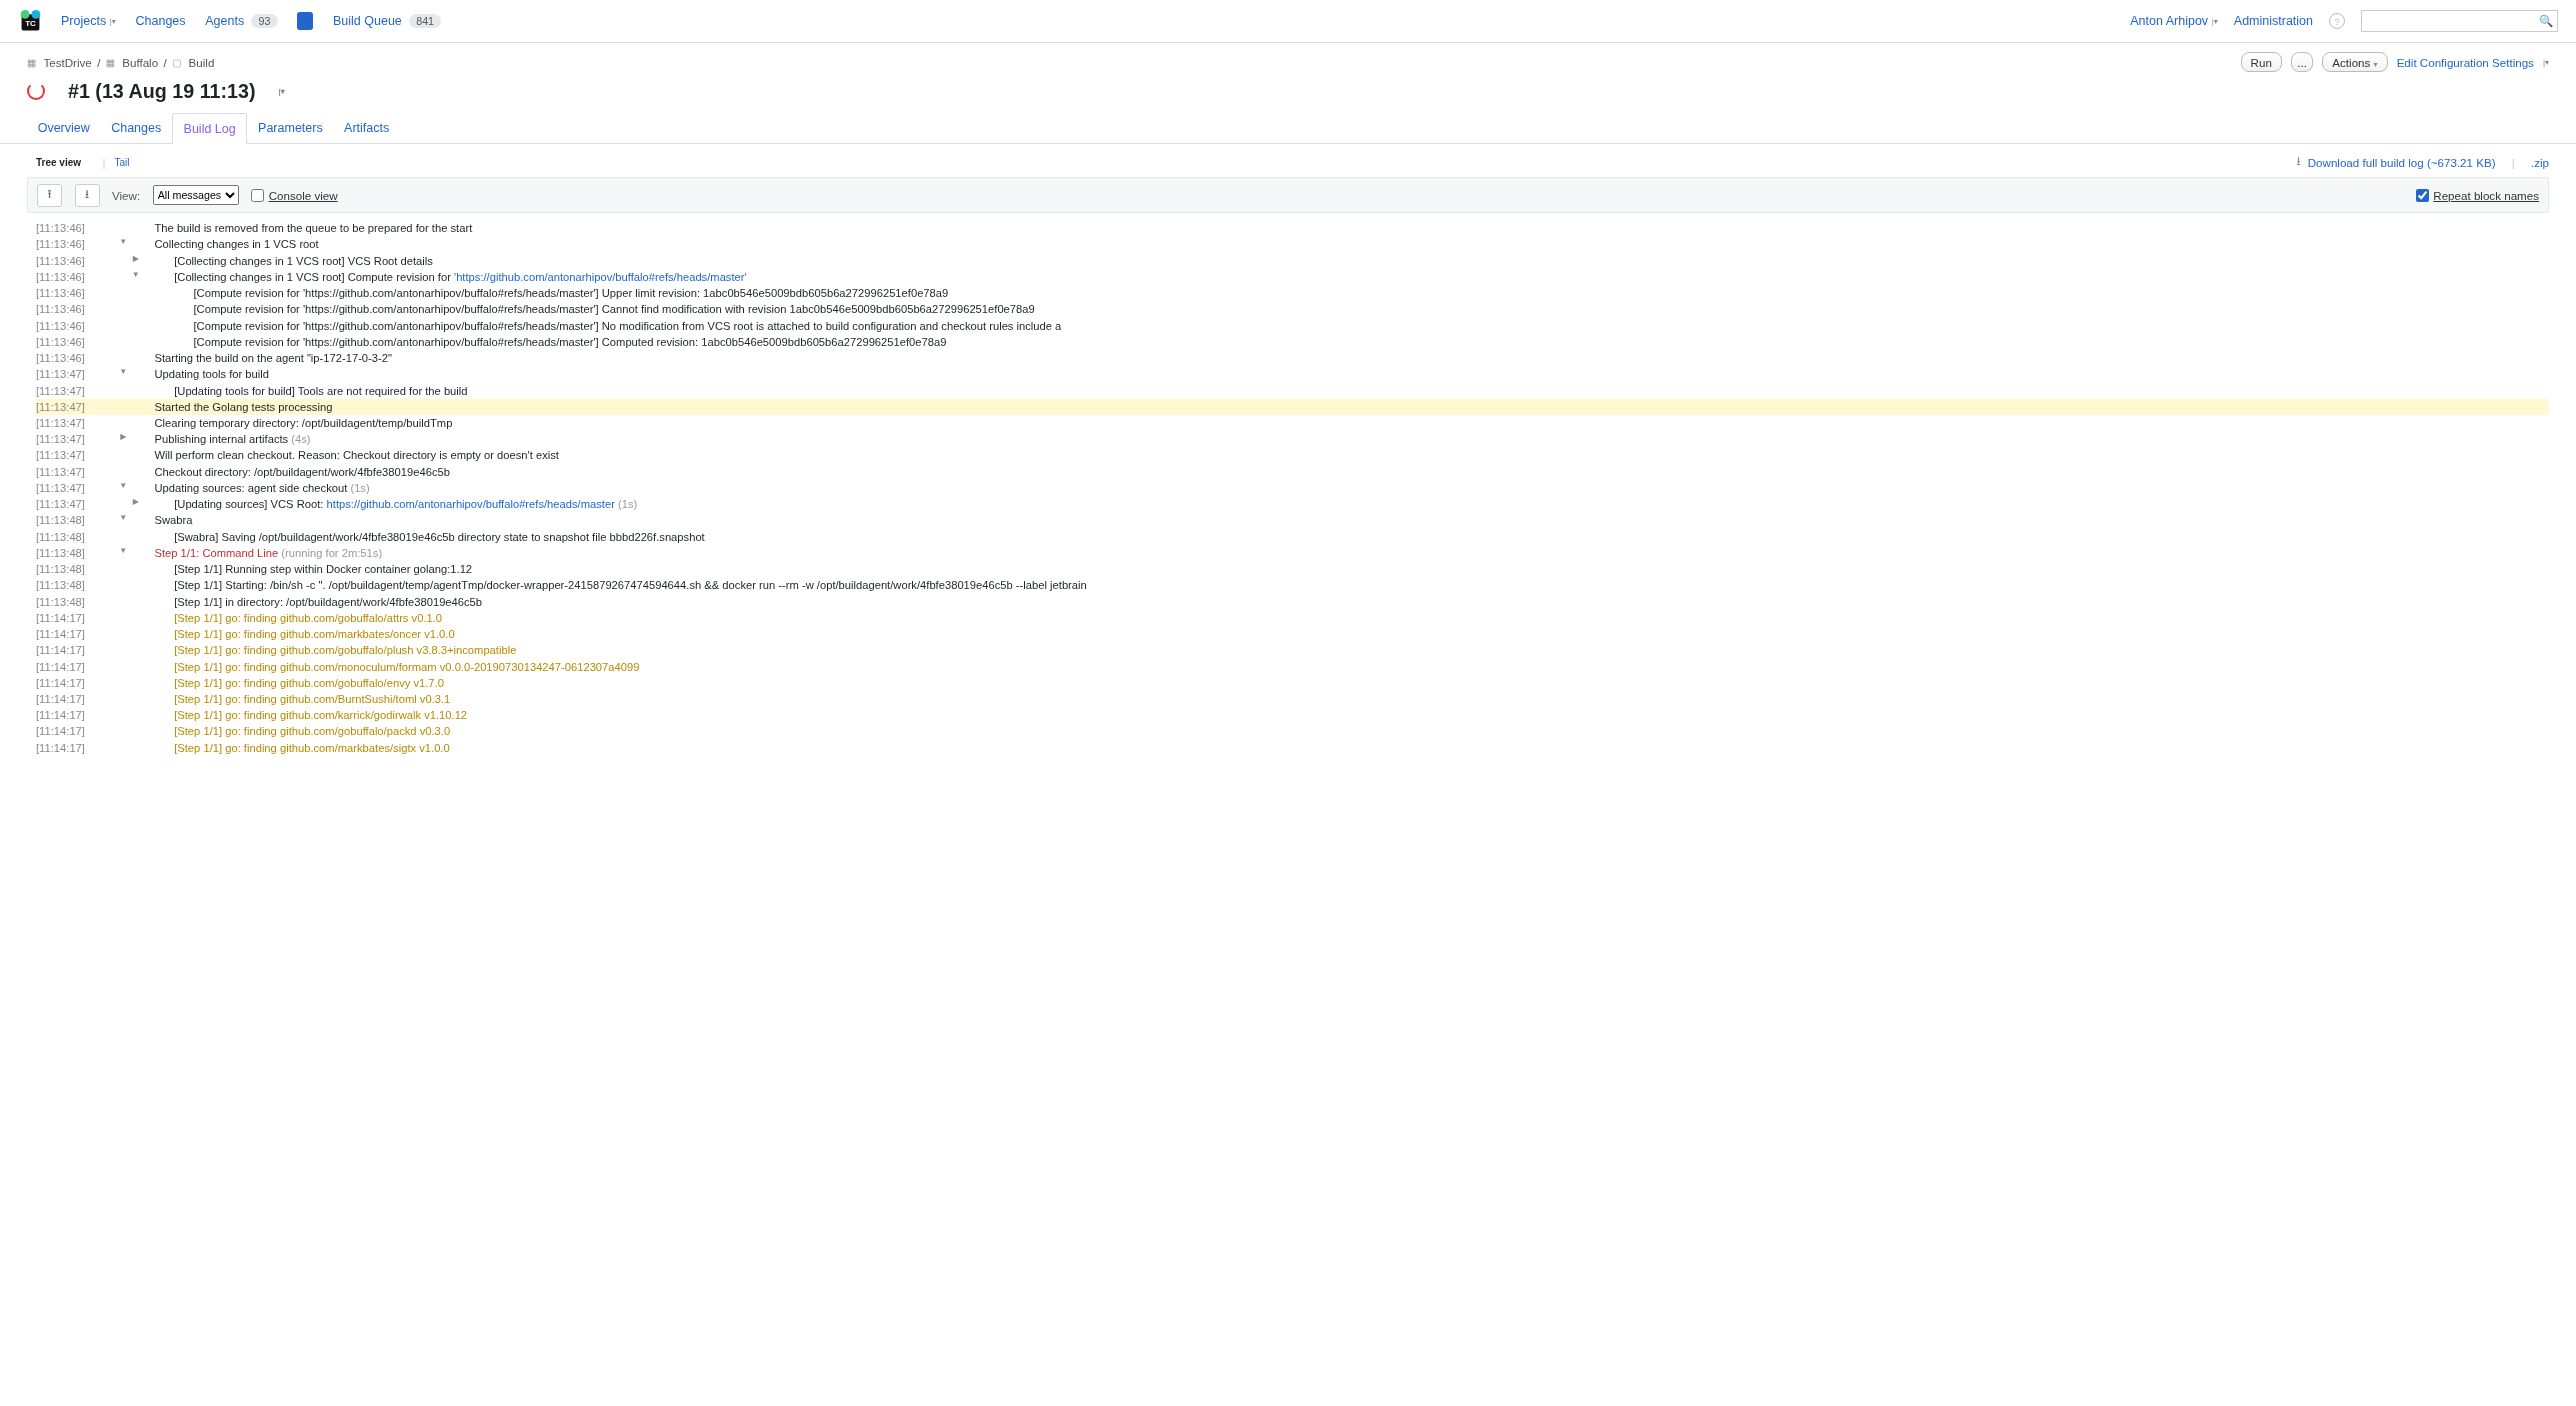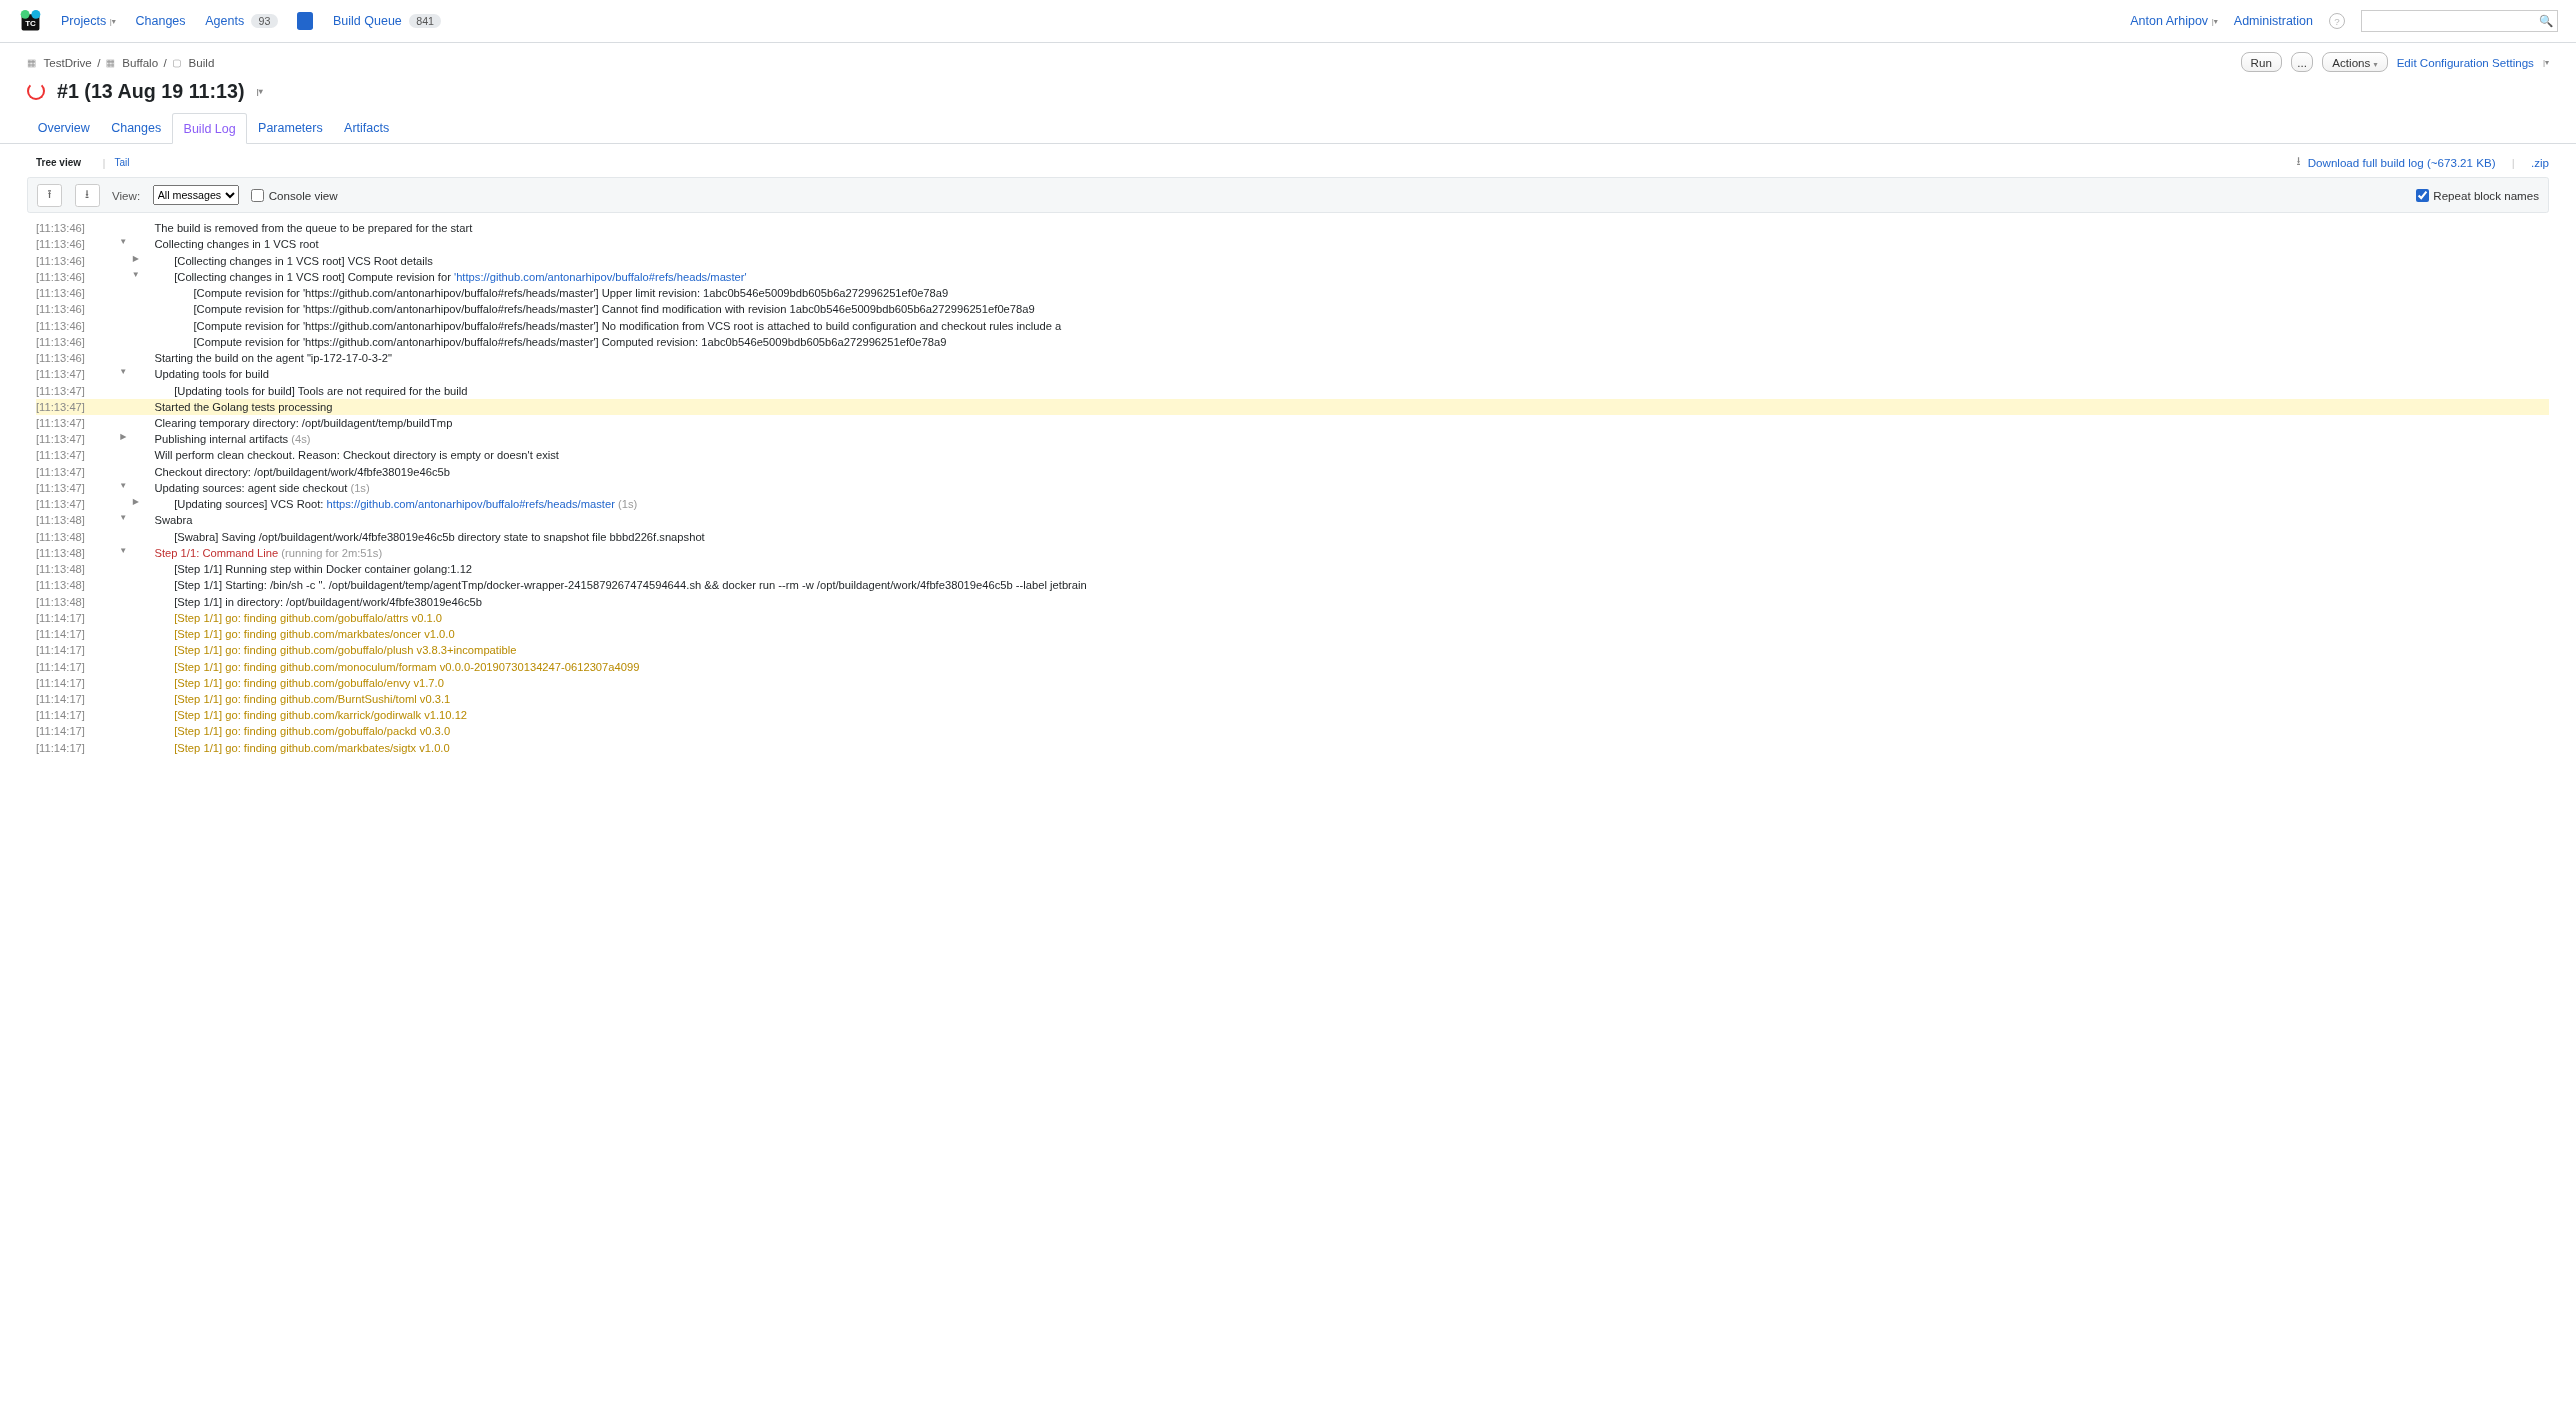--- a/index.html
+++ b/index.html
@@ -17,36 +17,36 @@
   .search-box { position: relative; }
   .search-box input { width: 197px; height: 21.5px; border: 0.9px solid #ccc; padding: 0 21.5px 0 5.4px; font-size:10.7px;}
   .search-box .mag { position:absolute; right:4.5px; top:3.6px; color:#888; font-size:11.6px;}
   .sub-bar { display: flex; align-items: center; padding: 9px 27px 0 27px; }
   .breadcrumb { display: flex; align-items: center; gap: 5.4px; font-size: 11.6px; color: #555;}
   .breadcrumb a { color: #555; }
   .bc-icon { color:#999; font-size:9.8px; margin-right:1.8px;}
   .actions-right { margin-left: auto; display:flex; align-items:center; gap:9px;}
   .btn { border: 0.9px solid #bbb; background: linear-gradient(#fff,#f2f2f2); padding: 2.7px 9px; border-radius: 8px; font-size: 11.6px; cursor:pointer; color:#333;}
   .btn-small { padding: 2.7px 5.4px; }
-  .page-title { display:flex; align-items:center; gap:12px; padding: 7.2px 27px 5.4px 27px; font-size: 19.7px; font-weight: 600;}
+  .page-title { display:flex; align-items:center; gap:23px; padding: 7.2px 27px 5.4px 27px; font-size: 19.7px; font-weight: 600;}
   .spinner { width:18px; height:18px; border:2.7px solid #e33; border-top-color: transparent; border-radius:50%;}
   .tabs { display: flex; border-bottom: 0.9px solid #d8dce0; padding: 0 27px; margin-top: 5.4px;}
   .tab { padding: 7.2px 10.7px; color:#2266cc; cursor:pointer; font-size:12.5px;}
   .tab.active { color:#8b5cf6; border:0.9px solid #d8dce0; border-bottom:0.9px solid #fff; margin-bottom:-0.9px; border-radius:2.7px 2.7px 0 0;}
   .log-header { display:flex; align-items:center; padding: 9px 27px 5.4px 36px;}
   .view-mode { font-weight:600; font-size:10px; margin-right:12.5px;}
   .view-mode.link { font-weight:400; color:#2266cc; cursor:pointer;}
   .pipe { color:#ccc; margin:0 9px;}
   .log-links-right { margin-left:auto; display:flex; align-items:center; gap:7.2px; font-size:11.6px;}
   .dl-icon { color:#888; font-size:11.6px;}
   .toolbar { display:flex; align-items:center; gap:12.5px; background:#f5f7f8; border:0.9px solid #e3e7ea; padding:5.4px 9px; margin: 0 27px; border-radius:2.7px;}
   .tool-btn { width:25px; height:23px; border:0.9px solid #ccc; background:#fff; border-radius:2.7px; display:flex; align-items:center; justify-content:center; color:#666; cursor:pointer; font-size:11.6px;}
   .view-label { color:#555; font-size:11.6px;}
   select.msg-select { font-size:10.7px; height:19.7px;}
-  .chk-row { display:flex; align-items:center; gap:4.5px; font-size:11.6px; color:#333;}
+  .chk-row { display:flex; align-items:center; gap:4.5px; font-size:11.6px; color:#333;text-decoration:underline;}
   .chk-right { margin-left:auto;}
   input[type=checkbox].blue { accent-color:#2266cc;}
   .log-area { font-family: Liberation Sans, sans-serif; font-size: 11.2px; padding: 7.2px 27px 27px 36px; line-height: 1.45; white-space: nowrap; overflow-x: hidden;}
   .log-row { display:flex; }
   .ts { color:#888; width:81px; flex-shrink:0;}
   .tree-col { width: 12.5px; flex-shrink:0; text-align:center; color:#888; cursor:pointer; font-size:8px; user-select:none;}
   .indent { display:inline-block; }
   .msg { flex:1; }
   .link-text { color:#2266cc; }
   .red-text { color:#c03030; }

